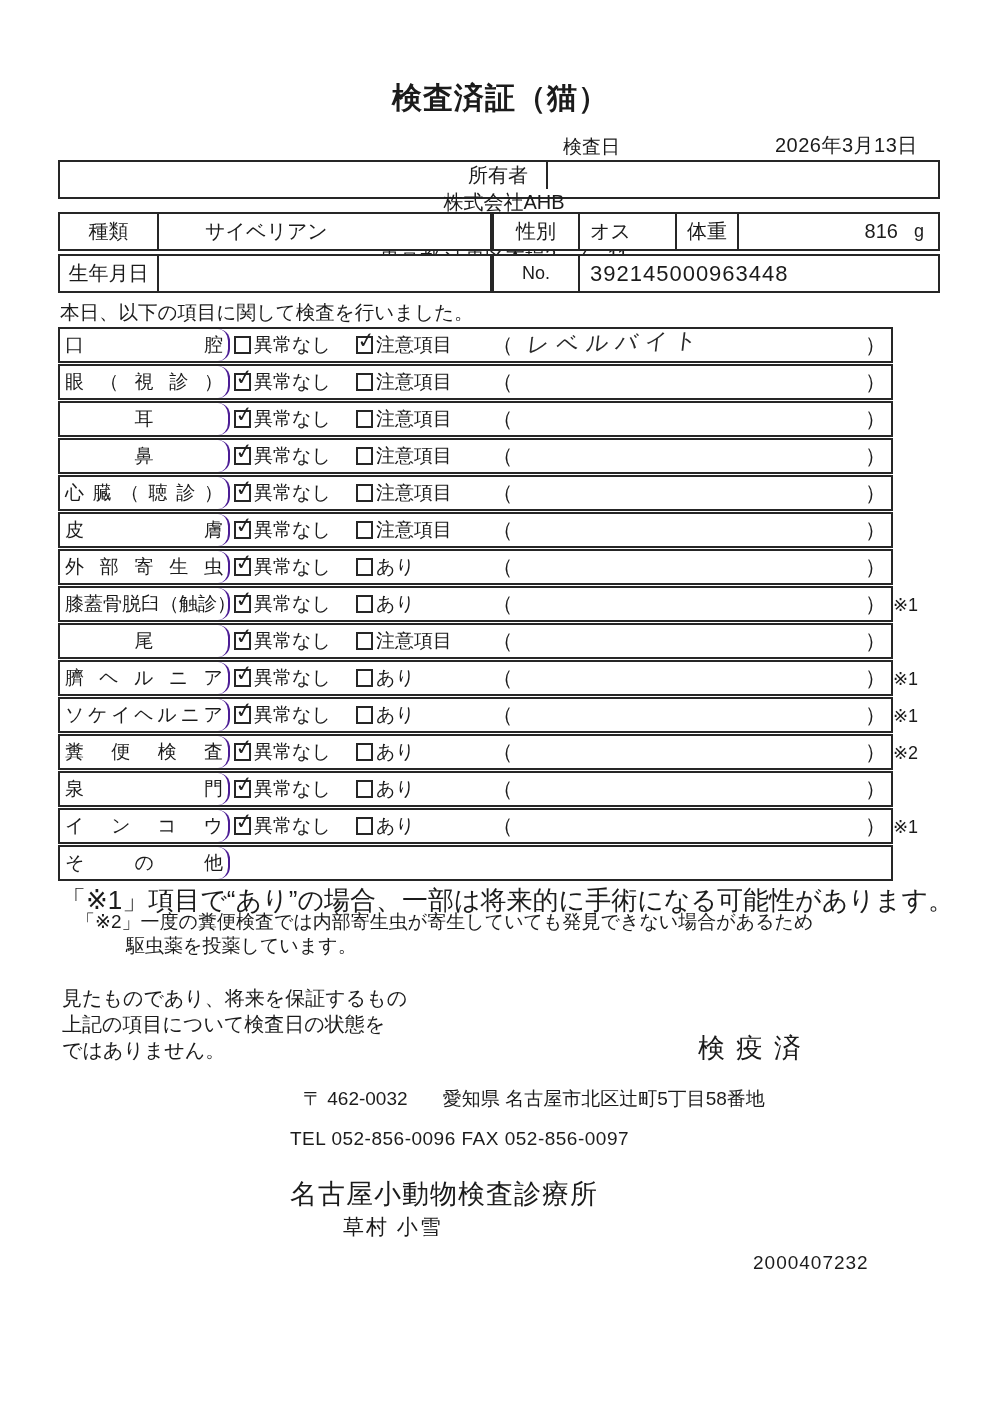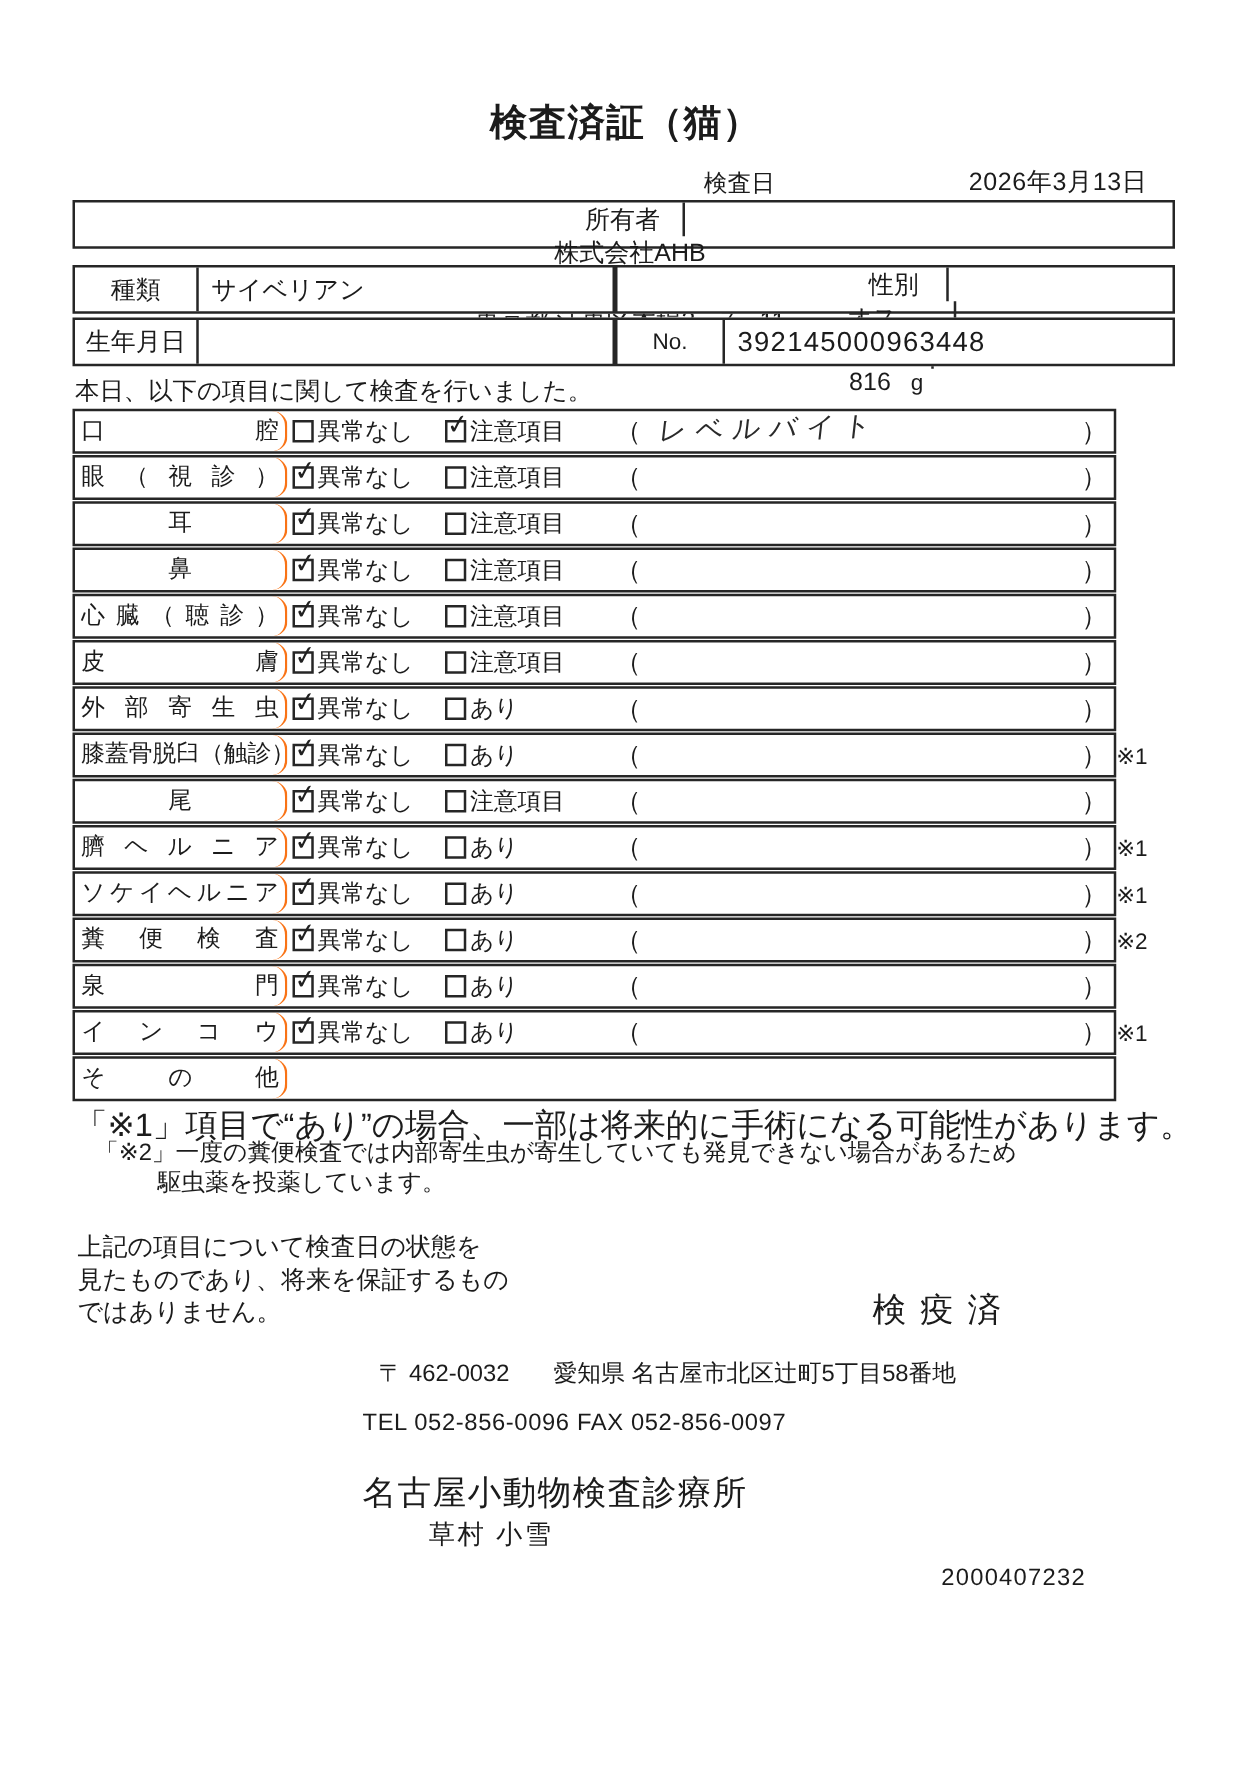--- a/index.html
+++ b/index.html
@@ -19,41 +19,41 @@
 
   
   .box{border:2px solid #262626;box-sizing:border-box;display:flex;align-items:center;background:#fff;}
   .cell{height:100%;display:flex;align-items:center;box-sizing:border-box;font-size:20px;}
   .cell.hd{justify-content:center;}
   .cell.bl{border-left:2px solid #262626;}
   .cell.br{border-right:2px solid #262626;}
   .pl{padding-left:10px;}
 
   .owner-table{top:160px;left:58px;width:882px;height:39px;flex-direction:column;}
-  .pet-left-1{top:212px;left:58px;width:434px;height:39px;}
-  .pet-right-1{top:212px;left:492px;width:448px;height:39px;flex-direction:column;}
+  .pet-left-1{top:212px;left:58px;width:434px;height:39px;gap:36px;}
+  .pet-right-1{top:212px;left:492px;width:448px;height:39px;}
   .pet-left-2{top:254px;left:58px;width:434px;height:39px;}
   .pet-right-2{top:254px;left:492px;width:448px;height:39px;}
   .w-owner{width:97px;}
   .w-addr{width:86px;}
   .w-kind{width:99px;}
   .w-sex{width:86px;}
   .w-sexval{width:97px;}
   .w-weight{width:62px;}
   .weight-val{flex:1;justify-content:flex-end;padding-right:14px;}
   .weight-val .unit{margin-left:16px;font-size:18px;}
   .grow{flex:1;}
 
   .intro-line{top:299px;left:60px;font-size:19.5px;}
 
   
   .exam-table{top:327px;left:58px;width:835px;}
   .exam-row{display:flex;border:2px solid #262626;box-sizing:border-box;height:36px;margin-bottom:1px;position:relative;background:#fff;}
   .cell-label{
-    width:170px;box-sizing:border-box;border-right:2px solid #f97316;
+    width:170px;box-sizing:border-box;border-right:2px solid #4c1d95;
     font-size:19px;line-height:31px;padding:0 5px;
     text-align:justify;text-align-last:justify;overflow:hidden;white-space:nowrap;border-radius:12px;
   }
   .cell-label.single{text-align:center;text-align-last:center;}
   .cell-body{flex:1;display:flex;align-items:center;padding-left:4px;font-size:19px;position:relative;}
   .opt{display:flex;align-items:center;}
   .opt1{width:122px;}
   .opt2{width:136px;}
   .checkbox{display:inline-block;width:13px;height:14px;border:2px solid #262626;margin-right:3px;position:relative;flex:none;}
   .checkbox.checked::after{
@@ -391,22 +391,22 @@
     </div>
     <span class="row-mark"></span>
   </div>
 </div>
 
 <div class="abs fn1">「※1」項目で“あり”の場合、一部は将来的に手術になる可能性があります。</div>
 <div class="abs fn2">「※2」一度の糞便検査では内部寄生虫が寄生していても発見できない場合があるため</div>
 <div class="abs fn2b">駆虫薬を投薬しています。</div>
 
 <div class="abs disclaimer">
+  <div>見たものであり、将来を保証するもの</div>
   <div>上記の項目について検査日の状態を</div>
-  <div>見たものであり、将来を保証するもの</div>
   <div>ではありません。</div>
 </div>
 
 <div class="abs stamp">検疫済</div>
 
 <div class="abs postal-line">
   <span class="post-code">〒 462-0032</span>
   <span>愛知県 名古屋市北区辻町5丁目58番地</span>
 </div>
 <div class="abs tel-line">TEL 052-856-0096  FAX 052-856-0097</div>

